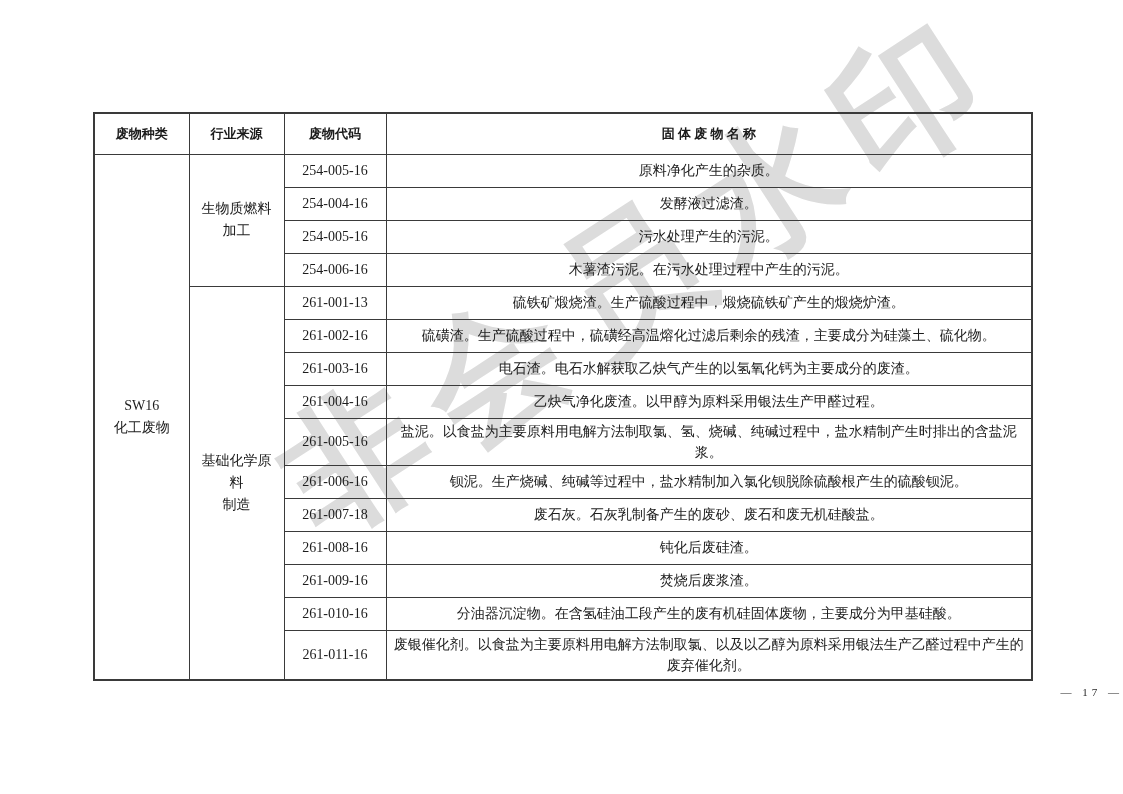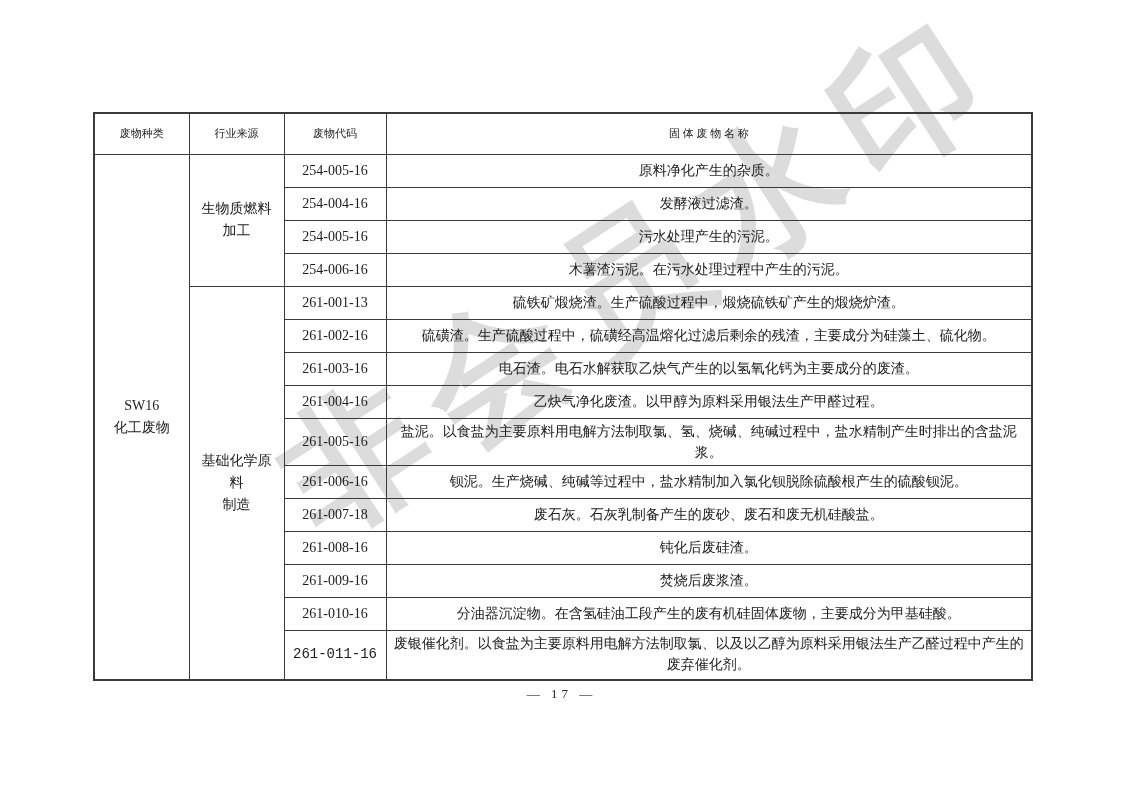--- a/index.html
+++ b/index.html
@@ -51,50 +51,49 @@
     background: transparent;
     overflow: hidden;
   }
   table.waste-table {
     border: 2px solid #3a3a3a;
   }
   thead tr {
     height: 41px;
   }
   thead th {
-    font-weight: normal;
+    font-weight: bold;
     text-align: center;
-    font-size: 11px;
+    font-size: 13px;
   }
   tbody tr {
     height: 33px;
   }
   tbody tr.tall-row {
     height: 50px;
-    font-family: Liberation Mono, monospace;
   }
   td.cell-category,
   td.cell-industry,
   td.cell-code {
     text-align: center;
     white-space: pre-line;
     line-height: 1.55;
   }
   td.cell-name {
     text-align: center;
     line-height: 1.5;
   }
   .page-number {
     position: absolute;
     left: 0;
     top: 686px;
     width: 100%;
     z-index: 1;
-    text-align: center;
-    font-size: 13px;
+    text-align: right;
+    font-size: 11px;
     letter-spacing: 4px;
     color: #2a2a2a;
   }
 </style>
 </head>
 <body>
 
 <div class="page">
 
   <div class="watermark">非会员水印</div>

